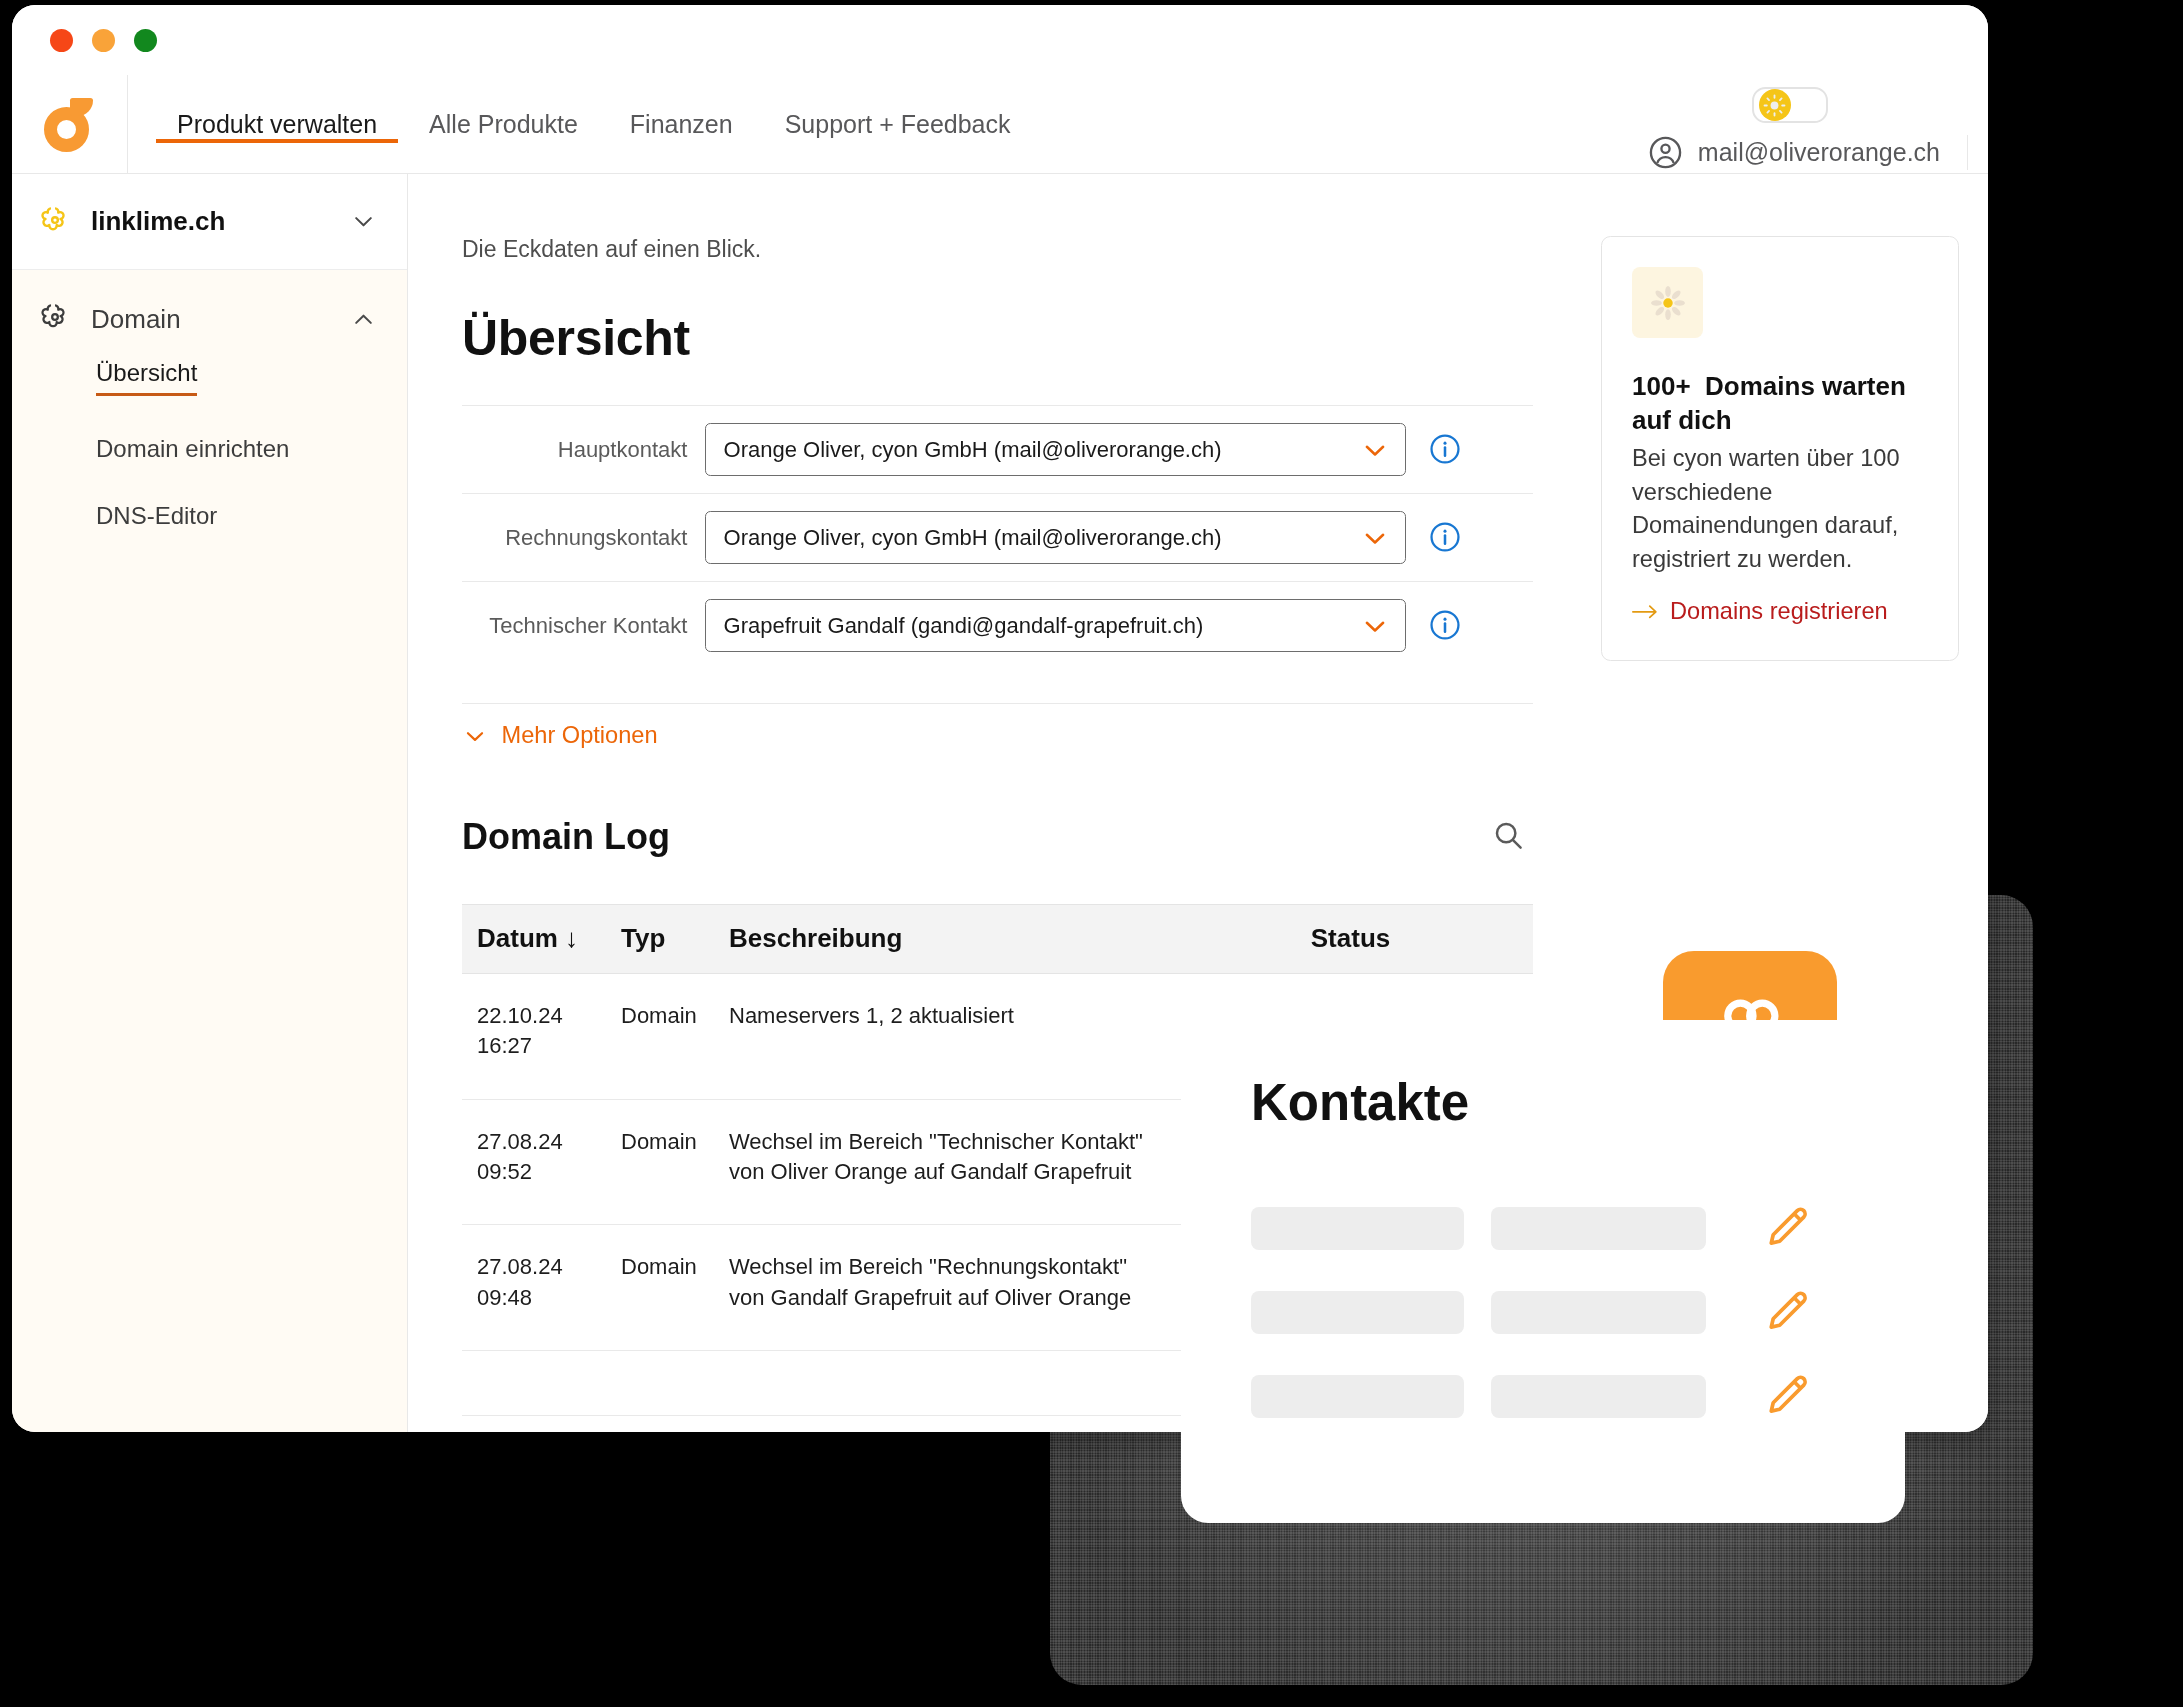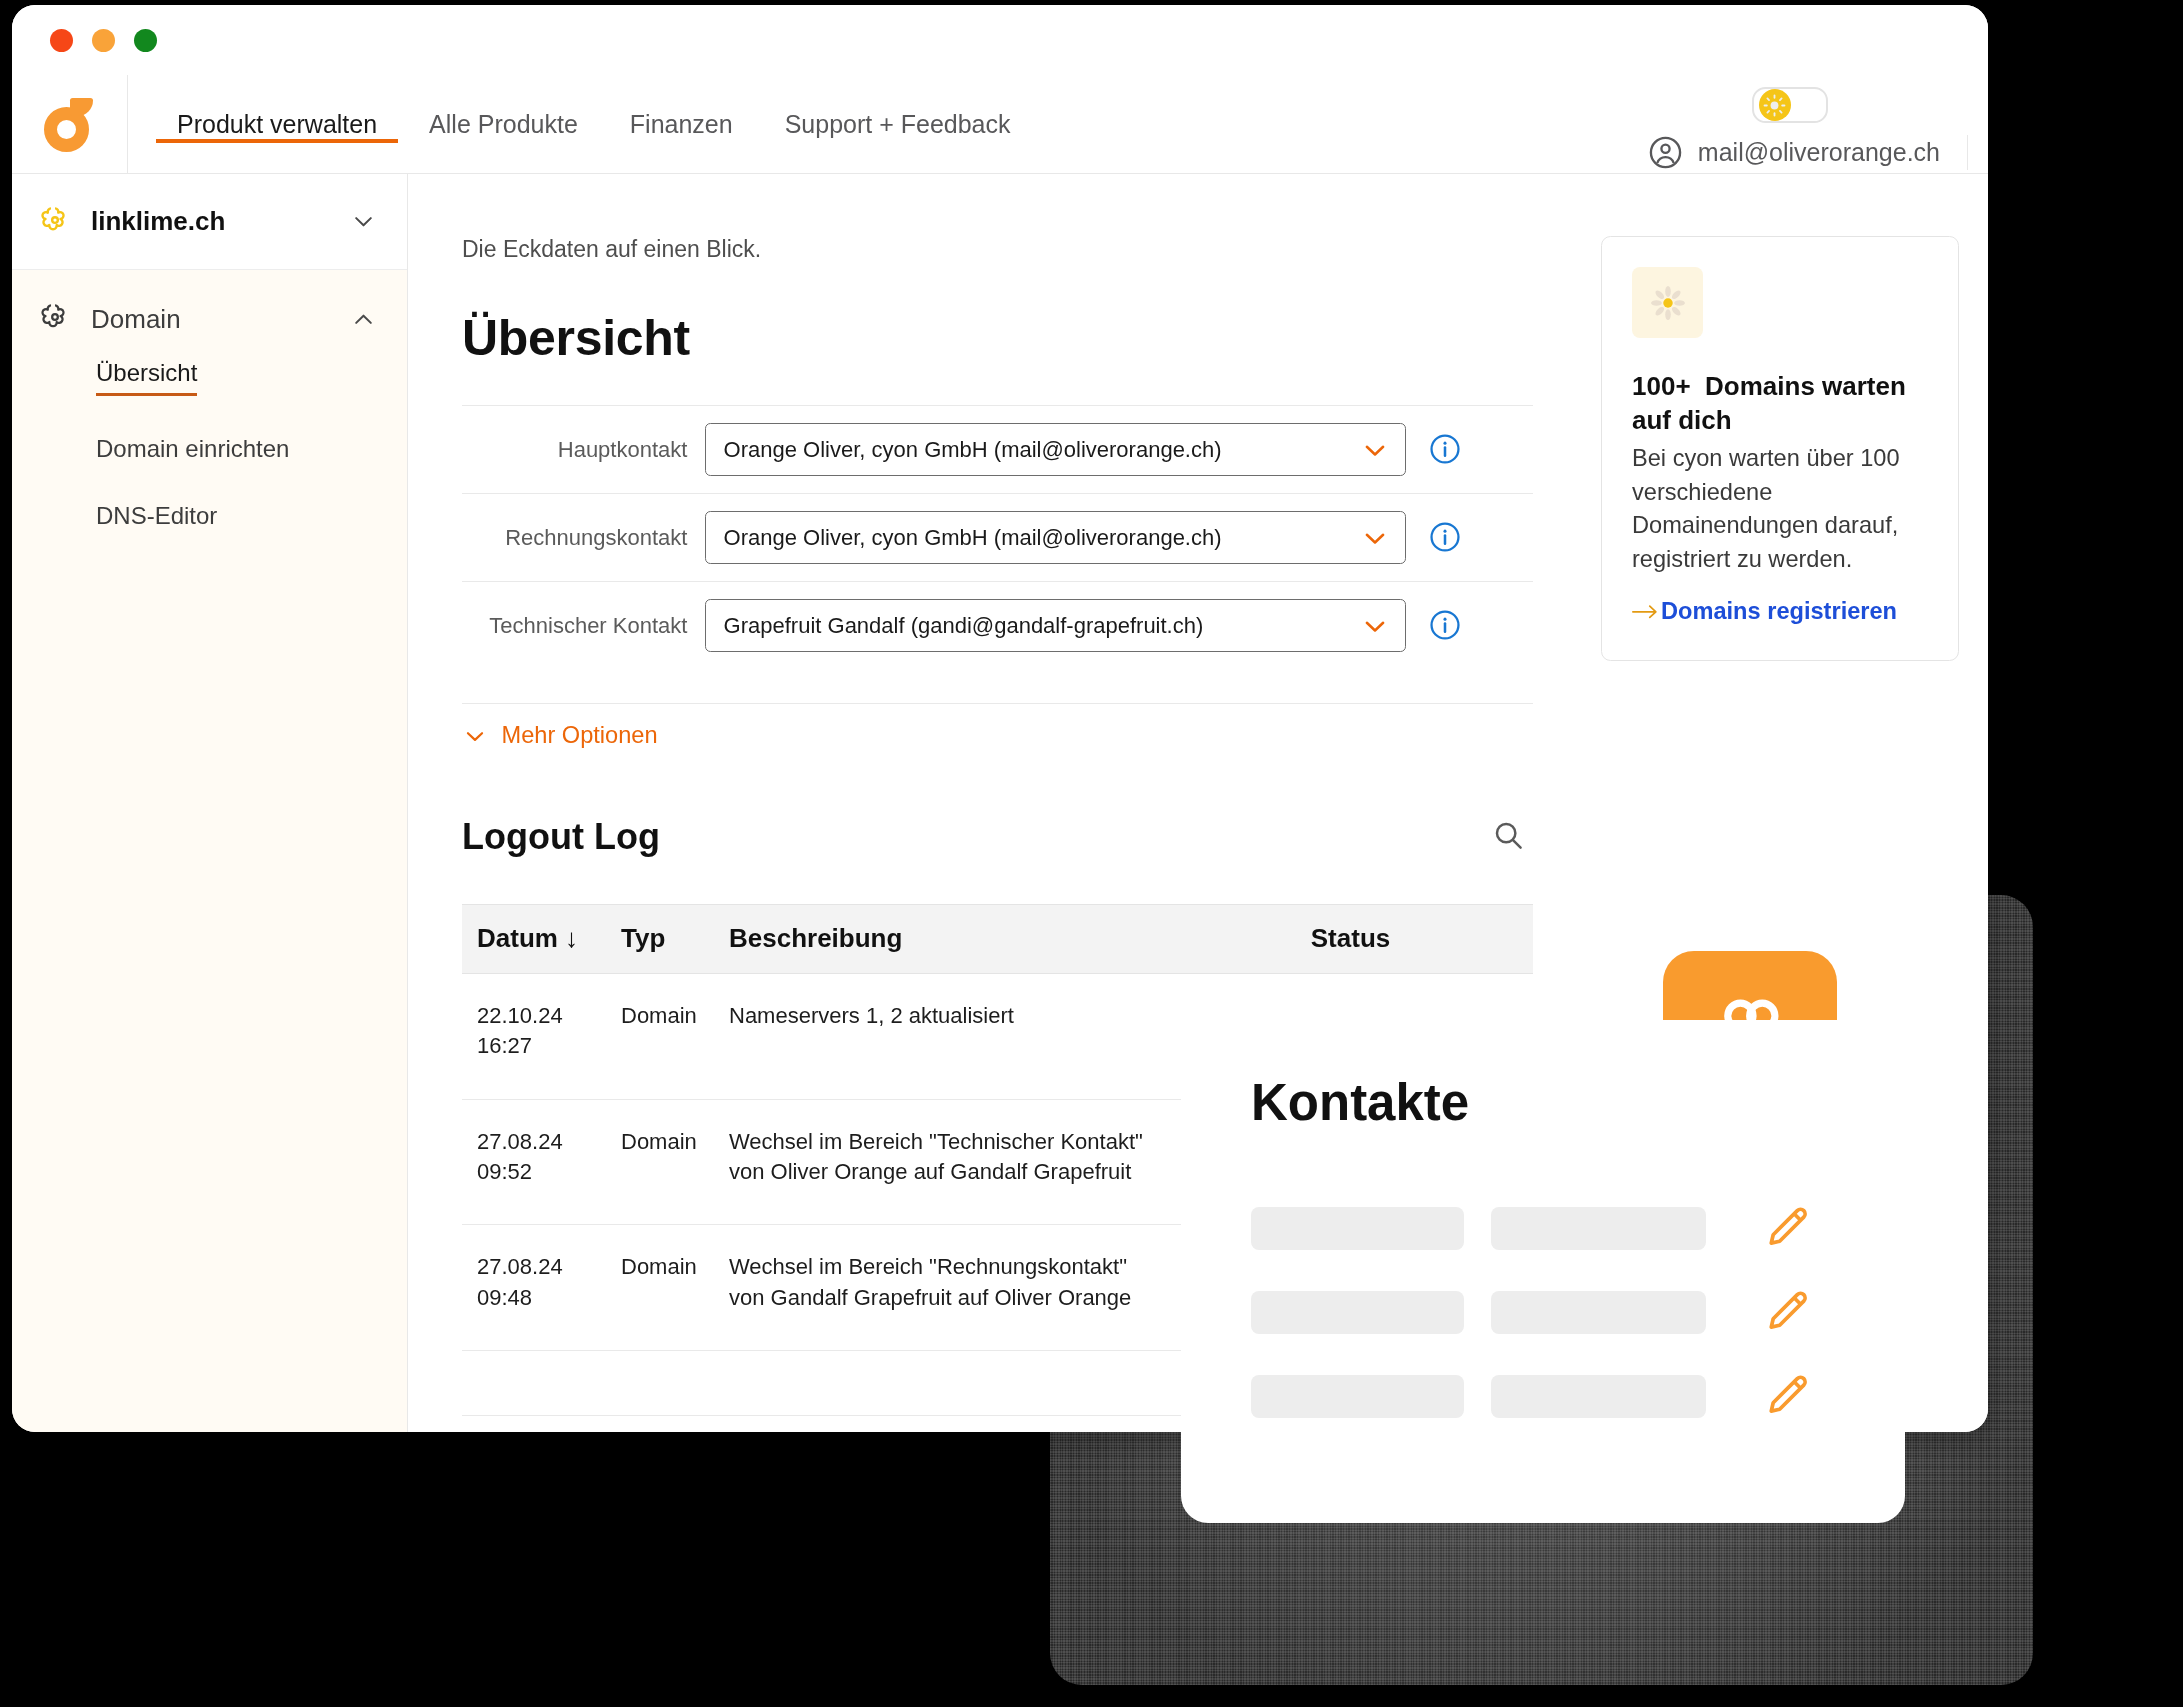--- a/index.html
+++ b/index.html
@@ -212,21 +212,21 @@
     background: #fff; padding: 30px 30px 35px 30px;
   }
   .promo-icon-box {
     width: 71px; height: 71px; border-radius: 8px;
     background: #FDF5E0;
     display: flex; align-items: center; justify-content: center;
     margin-bottom: 32px;
   }
   .promo-title { font-size: 26px; font-weight: bold; color: #111; line-height: 1.28; margin-bottom: 5.4px; }
   .promo-body { font-size: 23.6px; color: #3a3a3a; line-height: 1.42; margin-bottom: 21.6px; }
-  .promo-link { font-size: 23.6px; color: #1d4ed8; display: flex; align-items: center; gap: 3px; cursor: pointer; font-weight: bold; }
+  .promo-link { font-size: 23.6px; color: #b91c1c; display: flex; align-items: center; gap: 12px; cursor: pointer; }
 
   
   .overlay-shadow {
     position: absolute;
     left: 1050px; top: 895px;
     width: 983px; height: 790px;
     border-radius: 32px;
     background:
       radial-gradient(ellipse at 50% 55%, rgba(255,255,255,0.18) 0%, rgba(255,255,255,0) 72%),
       repeating-linear-gradient(0deg, rgba(255,255,255,0.10) 0 1.4px, rgba(0,0,0,0) 1.4px 2.7px),
@@ -435,21 +435,21 @@
           </div>
 
           <div class="more-options">
             <svg width="26" height="26" viewBox="0 0 24 24">
               <path d="M5.5 9.4l6.5 6.2 6.5-6.2" fill="none" stroke="#EC6608" stroke-width="2" stroke-linecap="round" stroke-linejoin="round"></path>
             </svg>
             <span>Mehr Optionen</span>
           </div>
 
           <div class="log-header">
-            <div class="h2">Logout Log</div>
+            <div class="h2">Domain Log</div>
             <span class="search-btn">
               <svg width="35" height="35" viewBox="0 0 24 24">
                 <circle cx="10.4" cy="10.4" r="6.3" fill="none" stroke="#5a5a5a" stroke-width="1.7"></circle>
                 <path d="M15.1 15.1L20.3 20.3" stroke="#5a5a5a" stroke-width="1.7" stroke-linecap="round"></path>
               </svg>
             </span>
           </div>
 
           <div class="log-table">
             <div class="log-head-row">

